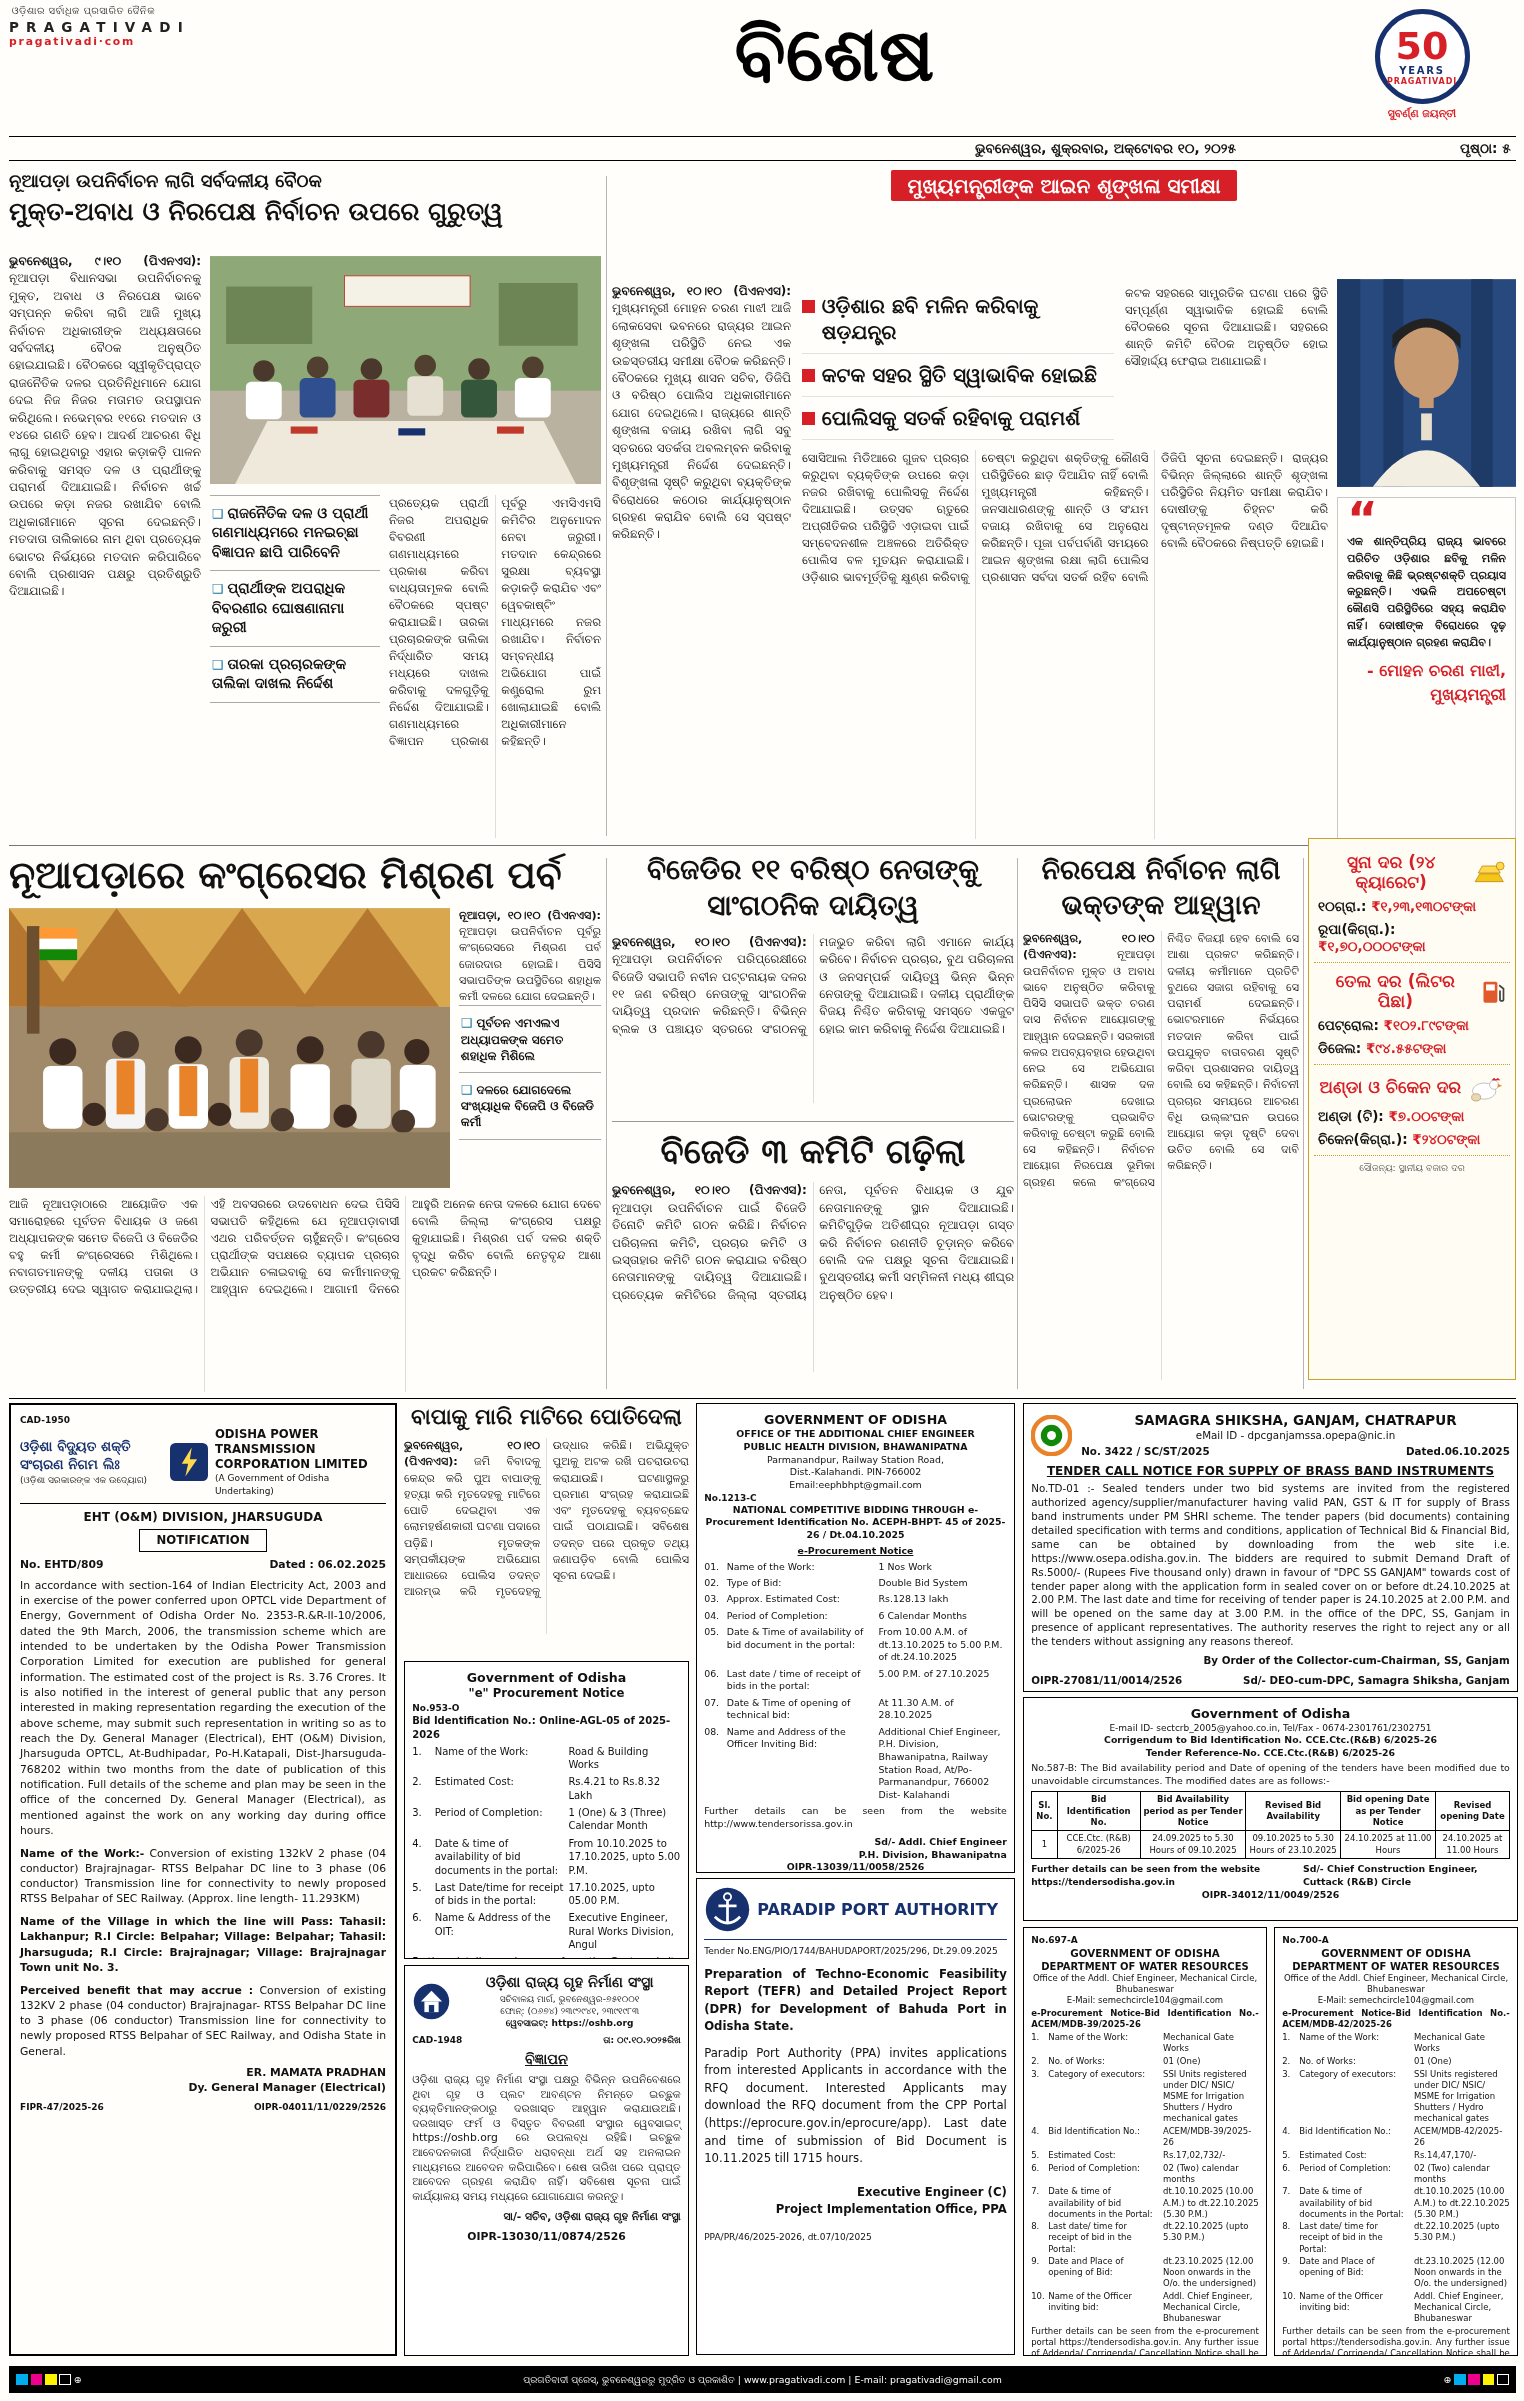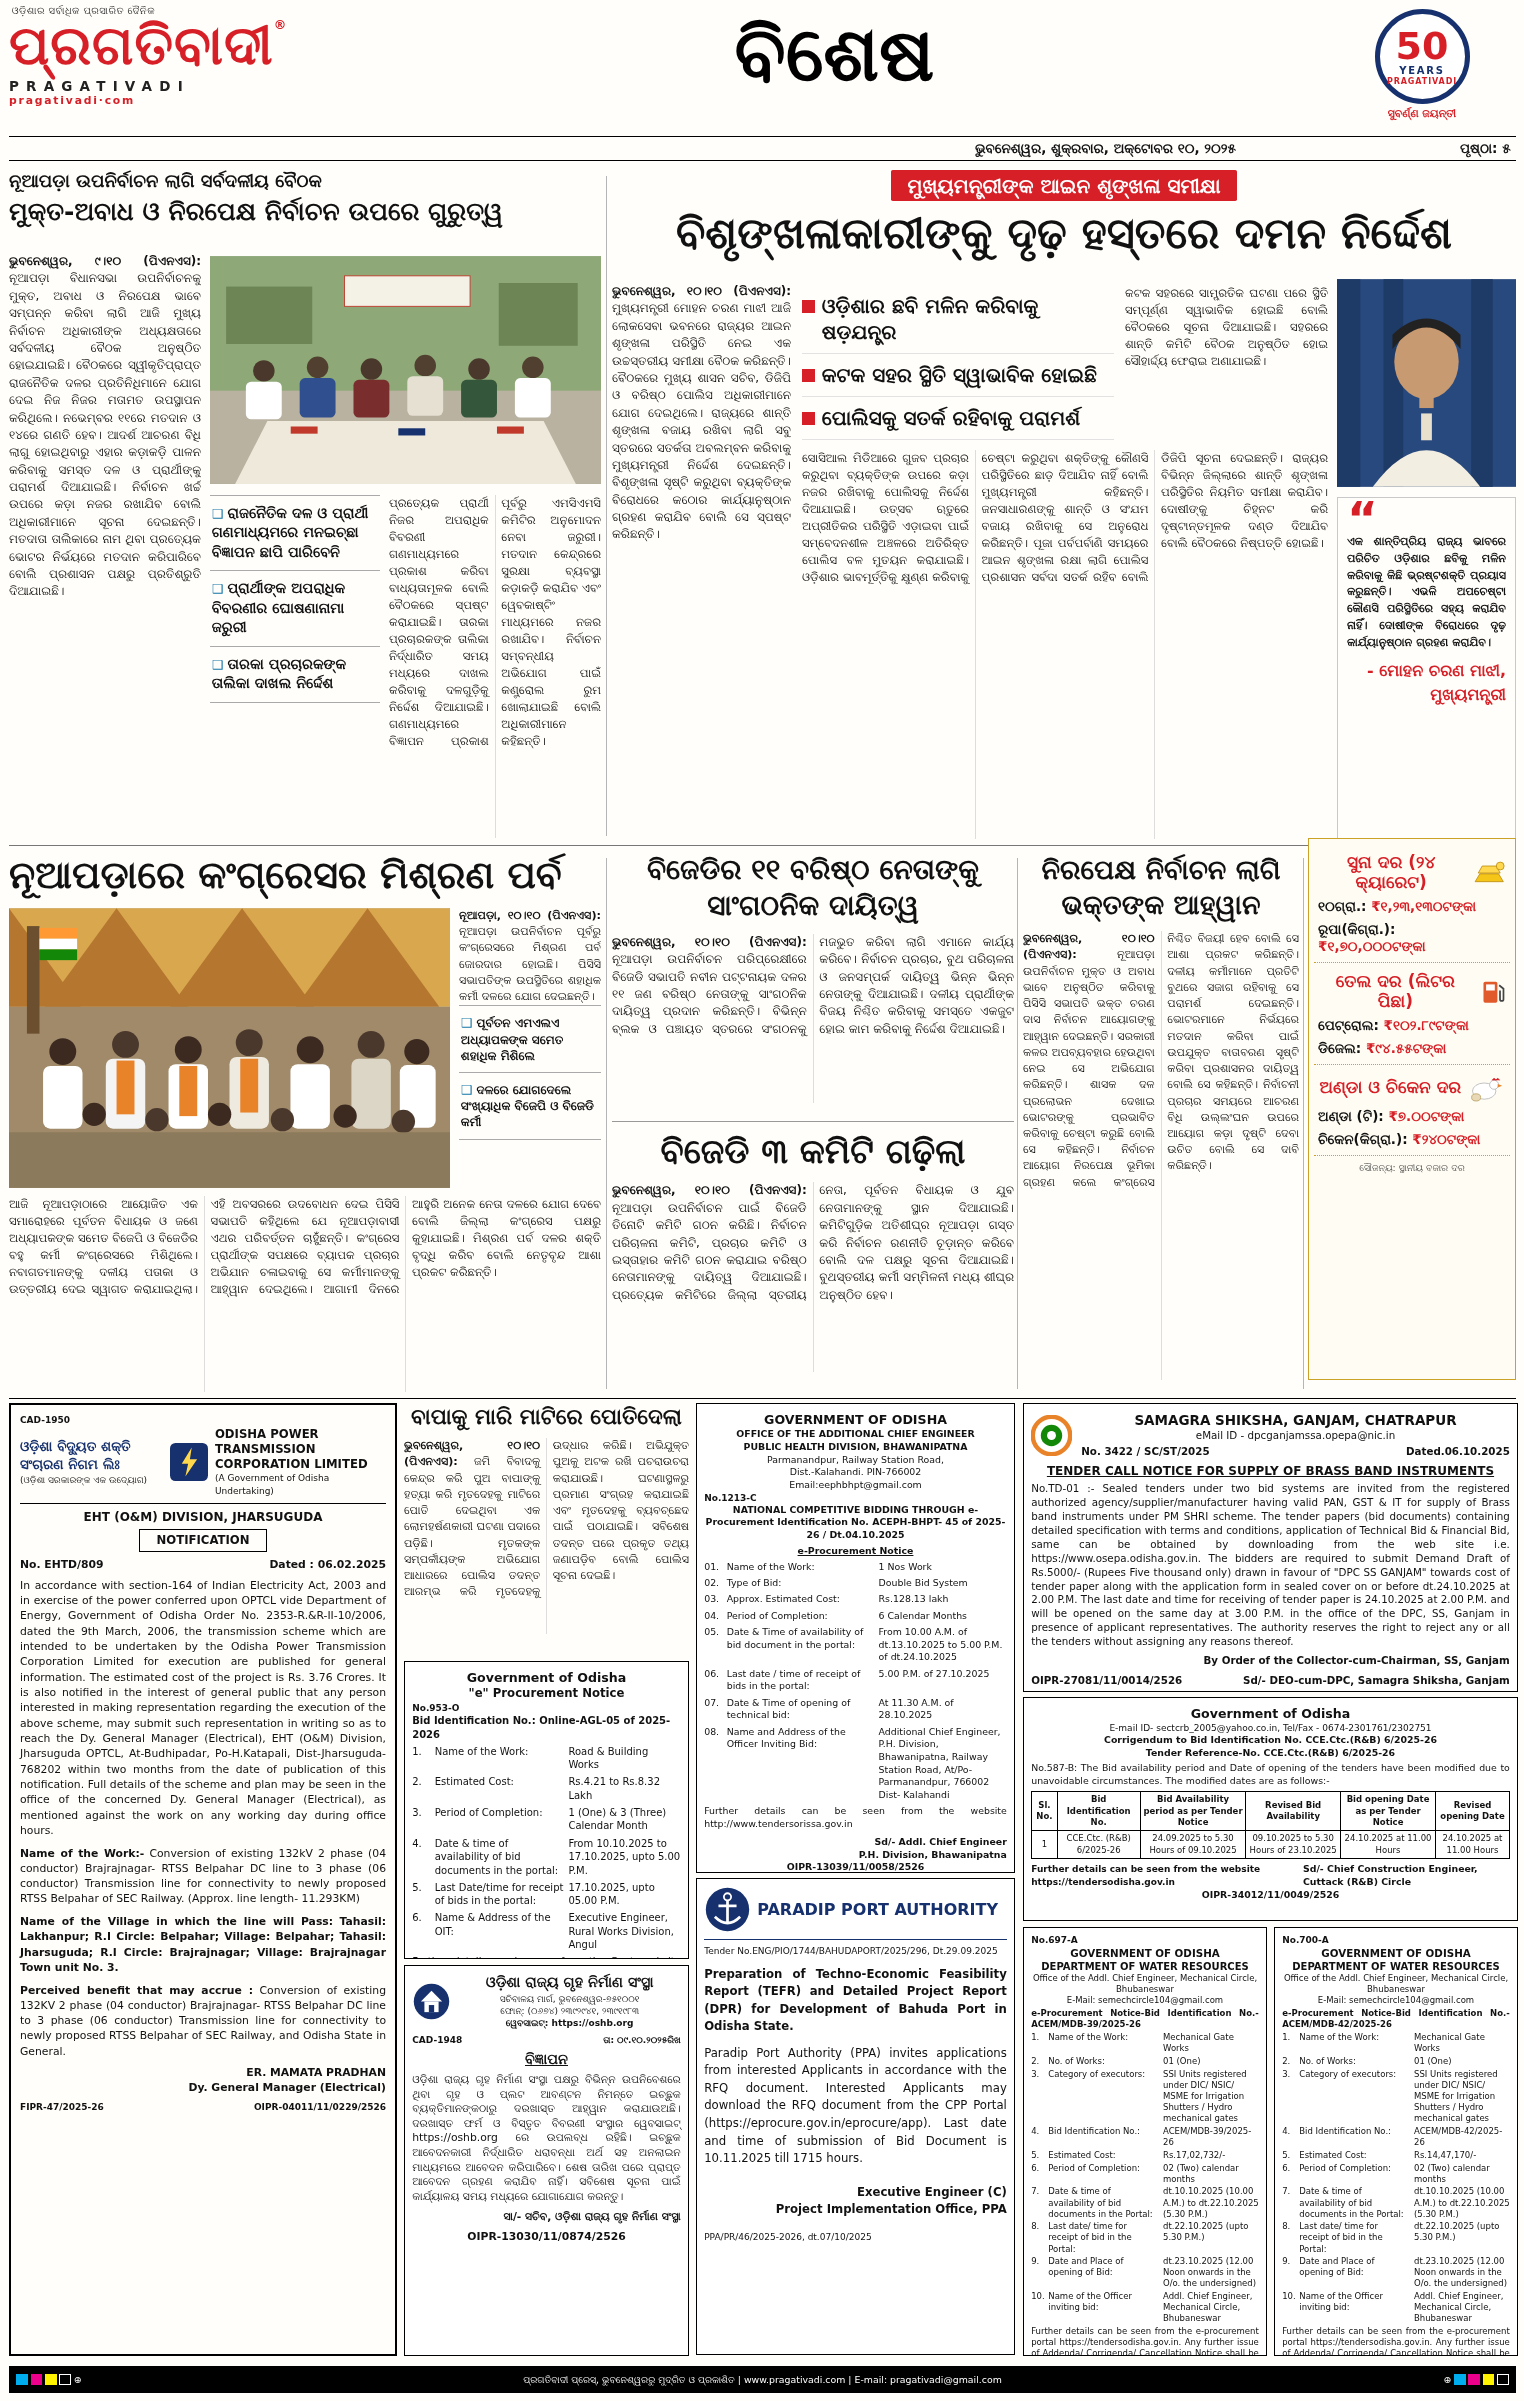--- a/index.html
+++ b/index.html
@@ -88,23 +88,20 @@
 .pubtext{flex:1;text-align:center}
 </style>
 </head>
 <body>
 
 <div class="page">
 
   <header id="masthead" class="abs">
     <div class="mast-left">
       <div class="tagline">ଓଡ଼ିଶାର ସର୍ବାଧିକ ପ୍ରସାରିତ ଦୈନିକ</div>
-      <div>
-        <span class="logo-odia">ପ୍ରଗତିବାଦୀ</span><span class="reg">®</span>
-      </div>
       <div class="logo-latin">PRAGATIVADI</div>
       <div class="logo-web">pragativadi·com</div>
     </div>
     <div class="edition">ବିଶେଷ</div>
     <div class="anniv">
       <div class="anniv-circle">
         <span class="anniv-50">50</span>
         <span class="anniv-years">YEARS</span>
         <span class="anniv-name">PRAGATIVADI</span>
       </div>
@@ -152,21 +149,20 @@
     <div class="abs" style="left:201px;top:325px;width:170px">
         <div class="bx"><span class="sq">❑</span><span>ରାଜନୈତିକ ଦଳ ଓ ପ୍ରାର୍ଥୀ ଗଣମାଧ୍ୟମରେ ମନଇଚ୍ଛା ବିଜ୍ଞାପନ ଛାପି ପାରିବେନି</span></div>
         <div class="bx"><span class="sq">❑</span><span>ପ୍ରାର୍ଥୀଙ୍କ ଅପରାଧିକ ବିବରଣୀର ଘୋଷଣାନାମା ଜରୁରୀ</span></div>
         <div class="bx"><span class="sq">❑</span><span>ତାରକା ପ୍ରଚାରକଙ୍କ ତାଲିକା ଦାଖଲ ନିର୍ଦ୍ଦେଶ</span></div>
       </div>
     <div class="abs bt c2" style="left:380px;top:325px;width:212px;height:343px;font-size:11.7px;overflow:hidden">ପ୍ରତ୍ୟେକ ପ୍ରାର୍ଥୀ ନିଜର ଅପରାଧିକ ବିବରଣୀ ଗଣମାଧ୍ୟମରେ ପ୍ରକାଶ କରିବା ବାଧ୍ୟତାମୂଳକ ବୋଲି ବୈଠକରେ ସ୍ପଷ୍ଟ କରାଯାଇଛି। ତାରକା ପ୍ରଚାରକଙ୍କ ତାଲିକା ନିର୍ଦ୍ଧାରିତ ସମୟ ମଧ୍ୟରେ ଦାଖଲ କରିବାକୁ ଦଳଗୁଡ଼ିକୁ ନିର୍ଦ୍ଦେଶ ଦିଆଯାଇଛି। ଗଣମାଧ୍ୟମରେ ବିଜ୍ଞାପନ ପ୍ରକାଶ ପୂର୍ବରୁ ଏମସିଏମସି କମିଟିର ଅନୁମୋଦନ ନେବା ଜରୁରୀ। ମତଦାନ କେନ୍ଦ୍ରରେ ସୁରକ୍ଷା ବ୍ୟବସ୍ଥା କଡ଼ାକଡ଼ି କରାଯିବ ଏବଂ ୱେବକାଷ୍ଟିଂ ମାଧ୍ୟମରେ ନଜର ରଖାଯିବ। ନିର୍ବାଚନ ସମ୍ବନ୍ଧୀୟ ଅଭିଯୋଗ ପାଇଁ କଣ୍ଟ୍ରୋଲ ରୁମ ଖୋଲାଯାଇଛି ବୋଲି ଅଧିକାରୀମାନେ କହିଛନ୍ତି।</div>
   </section>
 
   <section class="abs" id="sec-cm" style="left:612px;top:170px;width:904px;height:671px">
     <div class="cm-kicker">ମୁଖ୍ୟମନ୍ତ୍ରୀଙ୍କ ଆଇନ ଶୃଙ୍ଖଳା ସମୀକ୍ଷା</div>
-    <h1 class="h-xl" style="margin-top:7.2px">ବିଶୃଙ୍ଖଳାକାରୀଙ୍କୁ ଦୃଢ଼ ହସ୍ତରେ ଦମନ ନିର୍ଦ୍ଦେଶ</h1>
     <div class="abs bt" style="left:0;top:113px;width:179px;height:556px;overflow:hidden">
       <span class="dl">ଭୁବନେଶ୍ୱର, ୧୦।୧୦ (ପିଏନଏସ):</span>
       <span>ମୁଖ୍ୟମନ୍ତ୍ରୀ ମୋହନ ଚରଣ ମାଝୀ ଆଜି ଲୋକସେବା ଭବନରେ ରାଜ୍ୟର ଆଇନ ଶୃଙ୍ଖଳା ପରିସ୍ଥିତି ନେଇ ଏକ ଉଚ୍ଚସ୍ତରୀୟ ସମୀକ୍ଷା ବୈଠକ କରିଛନ୍ତି। ବୈଠକରେ ମୁଖ୍ୟ ଶାସନ ସଚିବ, ଡିଜିପି ଓ ବରିଷ୍ଠ ପୋଲିସ ଅଧିକାରୀମାନେ ଯୋଗ ଦେଇଥିଲେ। ରାଜ୍ୟରେ ଶାନ୍ତି ଶୃଙ୍ଖଳା ବଜାୟ ରଖିବା ଲାଗି ସବୁ ସ୍ତରରେ ସତର୍କତା ଅବଲମ୍ବନ କରିବାକୁ ମୁଖ୍ୟମନ୍ତ୍ରୀ ନିର୍ଦ୍ଦେଶ ଦେଇଛନ୍ତି। ବିଶୃଙ୍ଖଳା ସୃଷ୍ଟି କରୁଥିବା ବ୍ୟକ୍ତିଙ୍କ ବିରୋଧରେ କଠୋର କାର୍ଯ୍ୟାନୁଷ୍ଠାନ ଗ୍ରହଣ କରାଯିବ ବୋଲି ସେ ସ୍ପଷ୍ଟ କରିଛନ୍ତି।</span>
     </div>
     <div class="abs" style="left:190px;top:115px;width:312px">
         <div class="cmb">
           <span class="rsq"></span>
           <span>ଓଡ଼ିଶାର ଛବି ମଳିନ କରିବାକୁ ଷଡ଼ଯନ୍ତ୍ର</span>
         </div>
         <div class="cmb">

